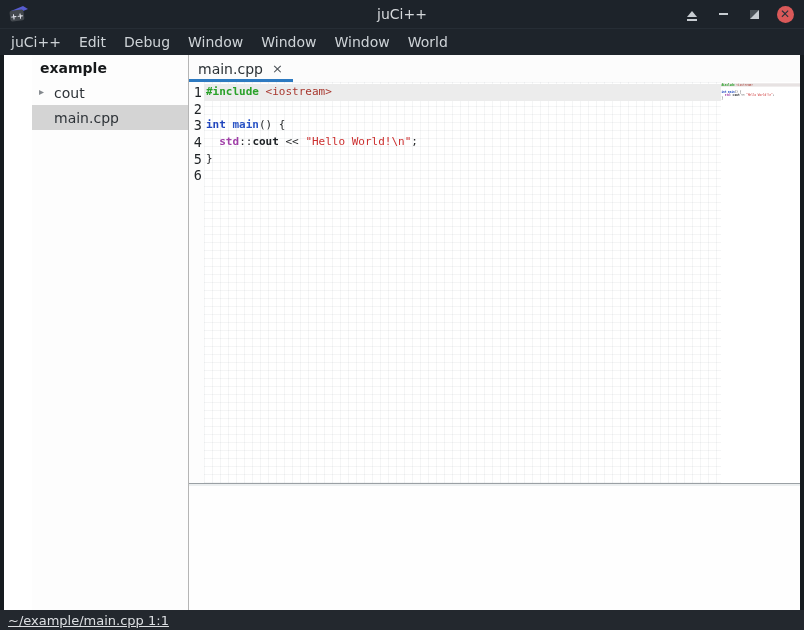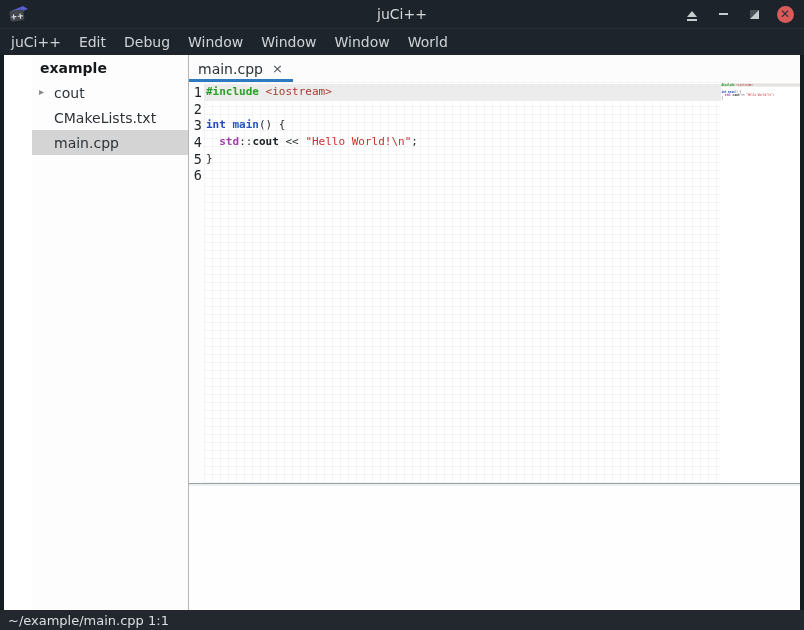--- a/index.html
+++ b/index.html
@@ -70,21 +70,21 @@
 
   .minimap { width:79px; flex:none; background:#ffffff; overflow:hidden; }
   .minimap-inner { transform:scale(0.22); transform-origin:0 0; width:360px; padding-top:6px; }
   .minimap-inner .code-line { height:15px; line-height:15px; font-size:12.5px; }
   .minimap-inner .code-line.hl { background:#e7e2e2; }
 
   .split-sep { height:3px; flex:none; background:#eceff0; border-top:1px solid #9aa0a4; }
   .output-panel { flex:1; background:#fefefe; }
 
   .statusbar { height:20px; flex:none; background:#23282e; color:#dcdfe2; font-size:13px;
-    display:flex; align-items:center; padding-left:8px; }
+    display:flex; align-items:center; padding-left:8px;text-decoration:underline; }
 </style>
 </head>
 <body>
 
 <div class="window">
 
   <div class="titlebar">
     <div class="app-icon">
       <svg width="22" height="20" viewBox="0 0 22 20">
         <polygon points="4,7 16,2 21,5 9,10" fill="#575cd0"></polygon>
@@ -122,23 +122,20 @@
     </div>
 
   <div class="content-row">
 
     <div class="sidebar streaks">
       <div class="tree-header">example</div>
       <div id="tree-rows">
           <div class="tree-row">
             <span class="expander">▸</span>
             <span>cout</span>
-          </div>
-          <div class="tree-row">
-            <span>CMakeLists.txt</span>
           </div>
           <div class="tree-row selected">
             <span>main.cpp</span>
           </div>
         </div>
     </div>
 
     <div class="main-pane">
 
       <div class="tabbar streaks">

